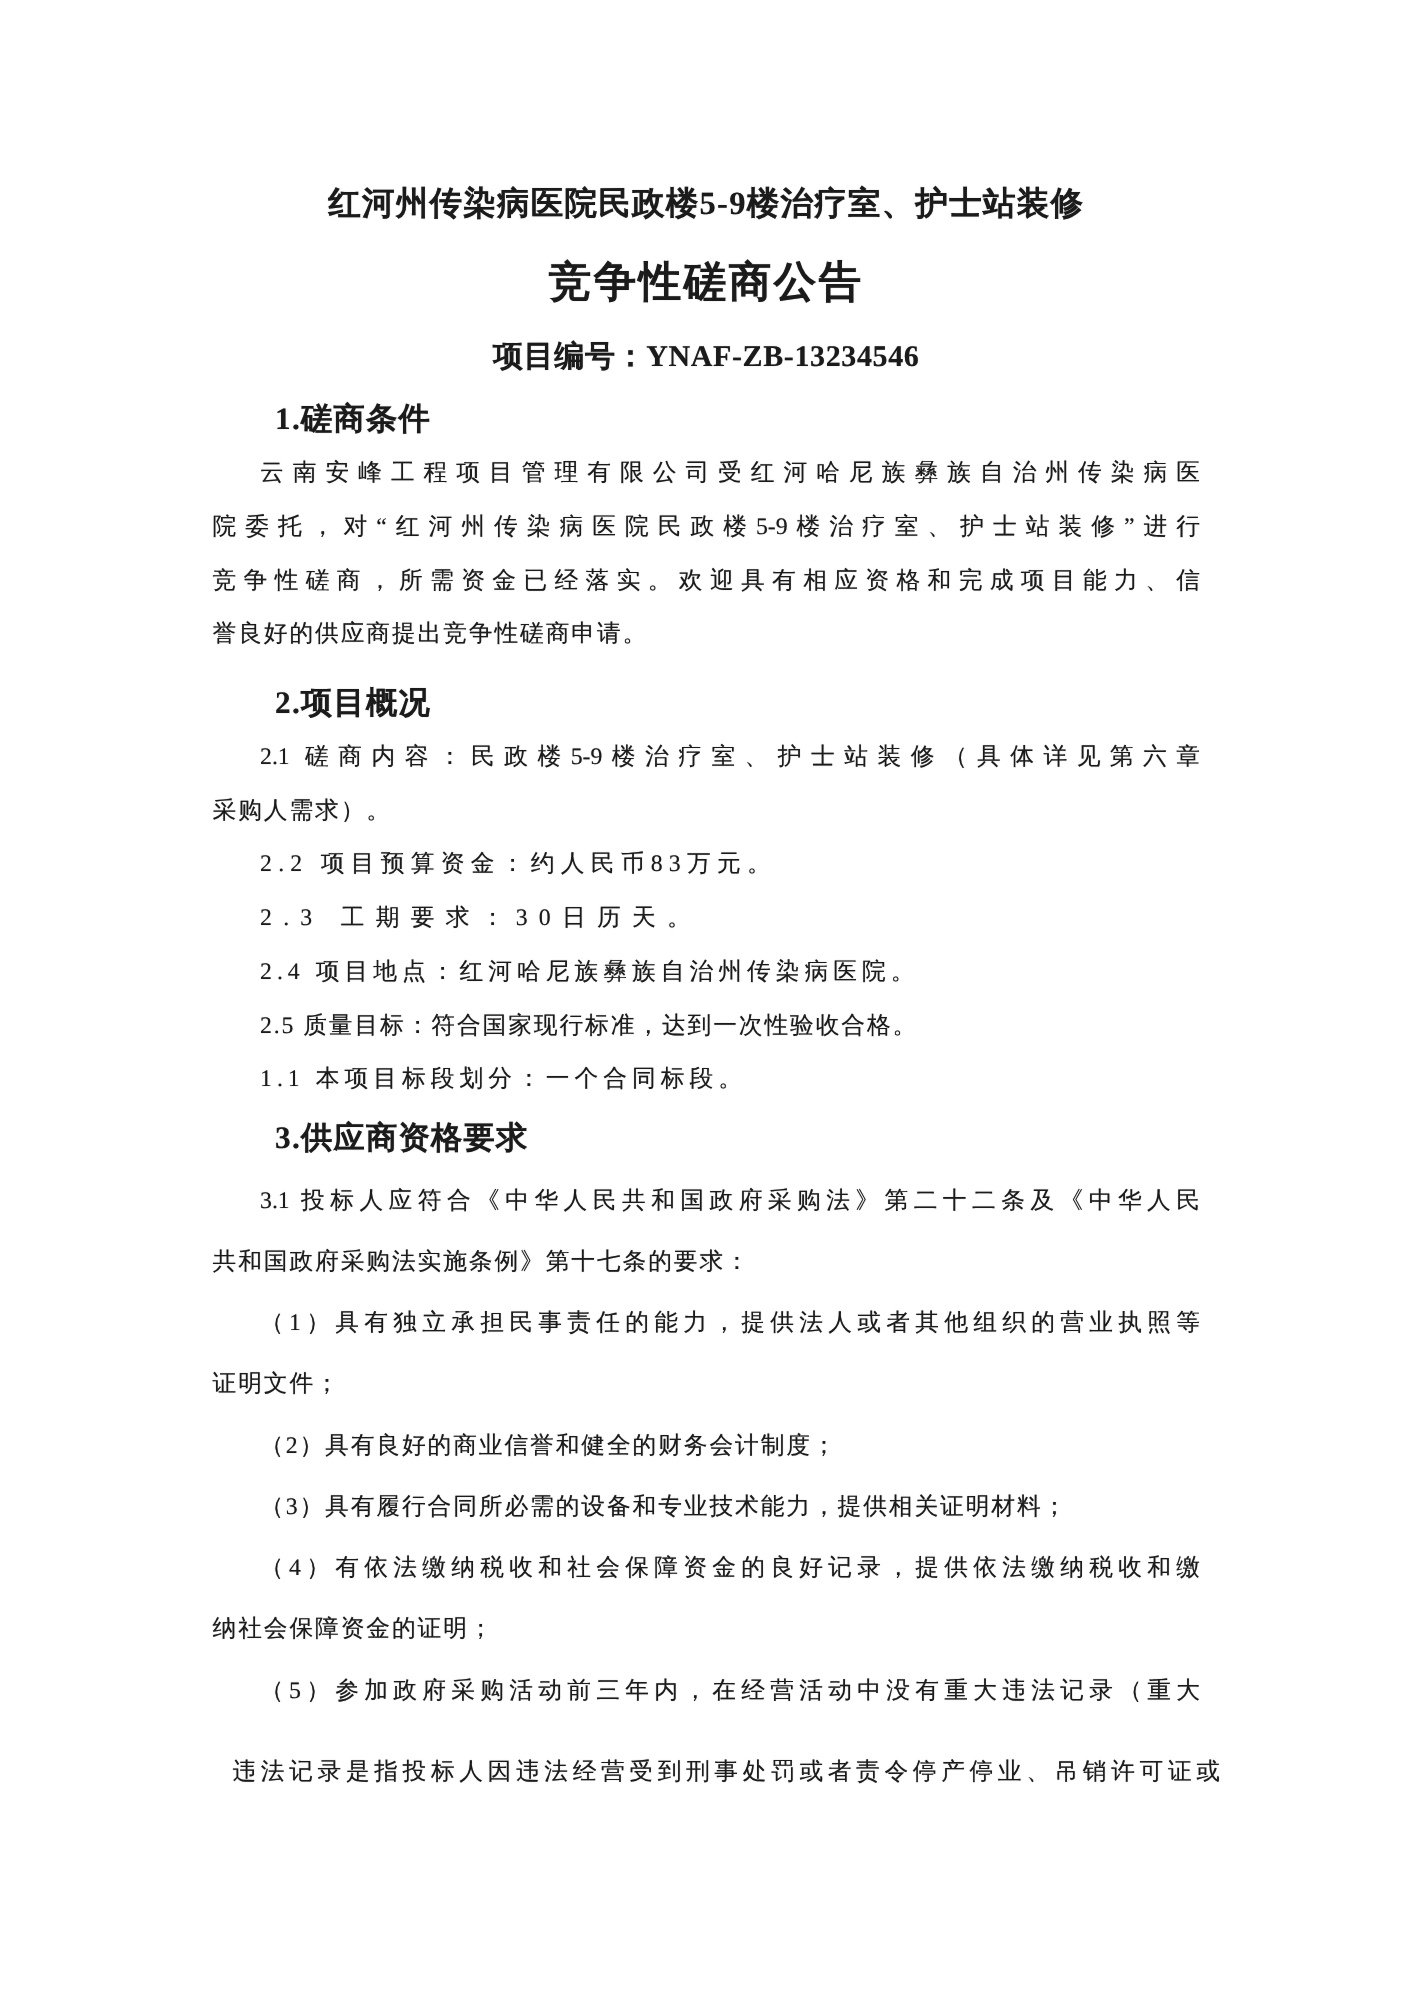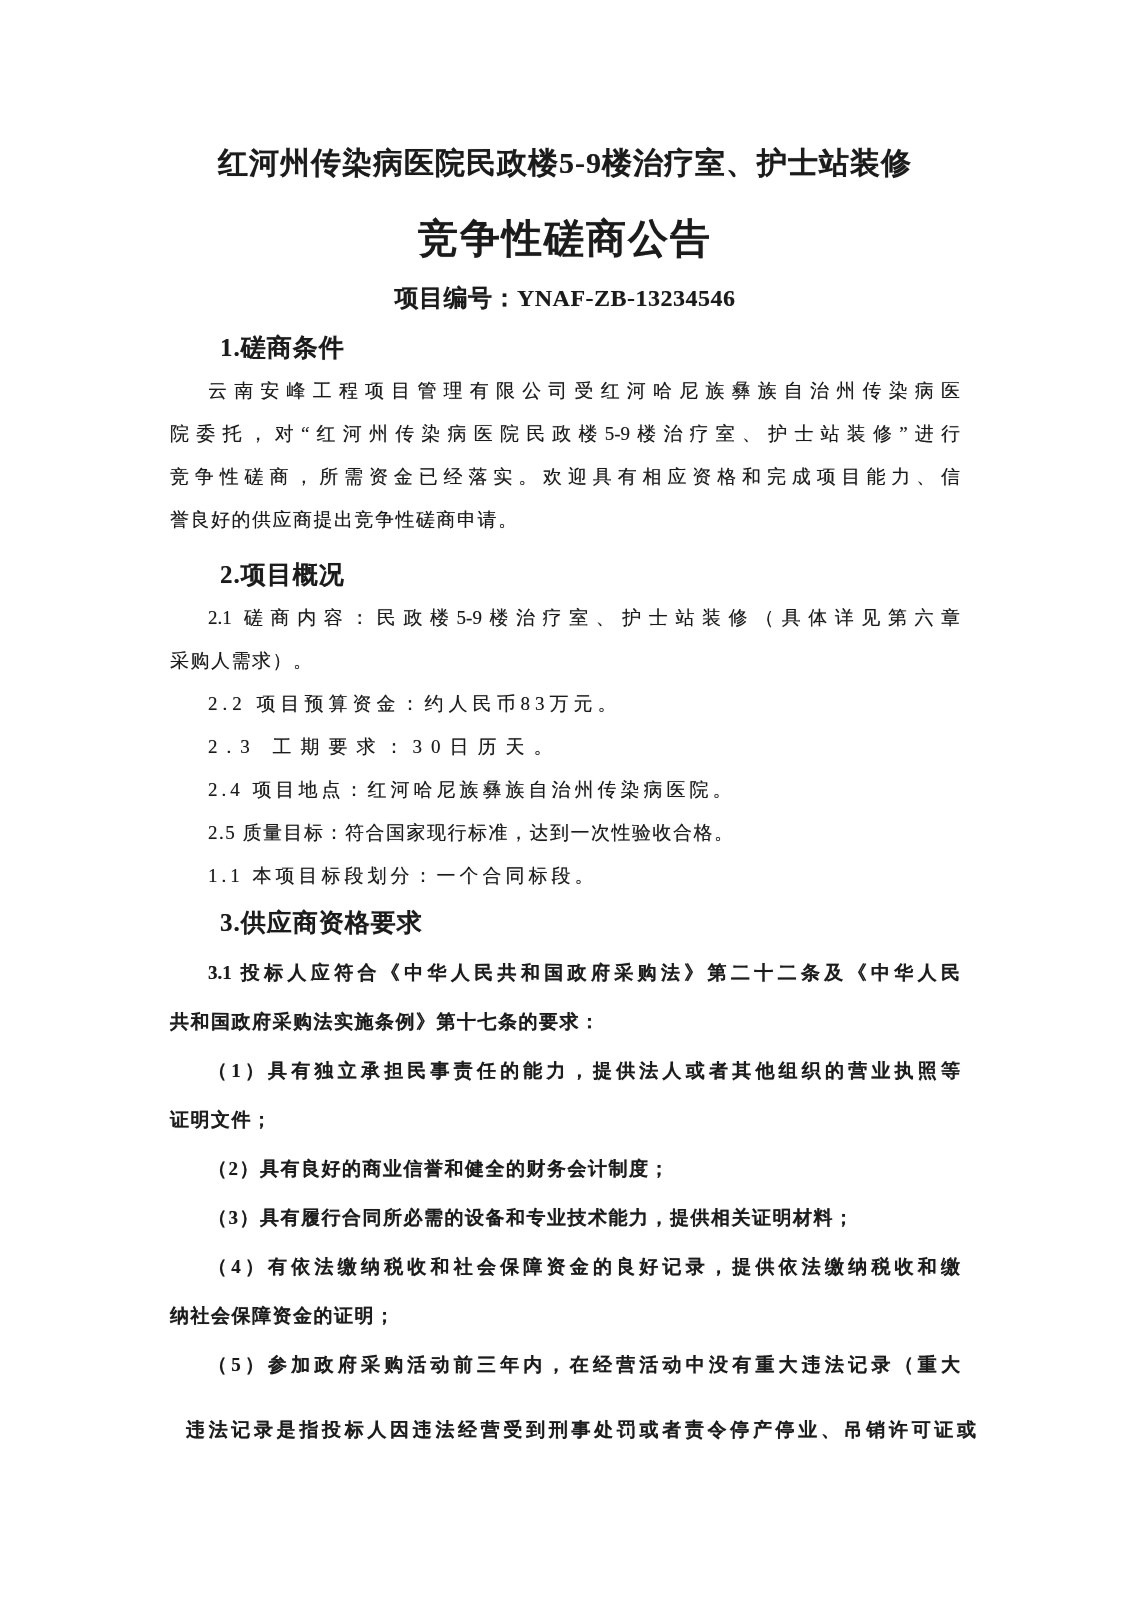--- a/index.html
+++ b/index.html
@@ -17,48 +17,48 @@
     color: #1b1b1b;
     text-shadow: 0 0 0.7px rgba(20,20,20,0.55); 
   }
   .content {
     margin-left: 170px;
     width: 790px;
   }
   
   .t1 {
     padding-top: 138px;
-    font-size: 30px;
+    font-size: 26px;
     line-height: 50px;
     font-weight: bold;
     text-align: center;
     letter-spacing: 1px;
     white-space: nowrap;
   }
   .t2 {
-    margin-top: 28px;
-    font-size: 40px;
+    margin-top: 16px;
+    font-size: 34px;
     line-height: 46px;
     font-weight: bold;
     text-align: center;
     letter-spacing: 2px;
   }
   .projno {
     margin-top: 16px;
     height: 40px;
     line-height: 40px;
     font-size: 24px;
     font-weight: bold;
     text-align: center;
     letter-spacing: 0.5px;
   }
   
   .ga { margin-top: 8px; }
   .ga .ln { height: 43px; line-height: 43px; }
-  .gb .ln { height: 49px; line-height: 49px; font-weight: bold; }
+  .gb .ln { height: 49px; line-height: 49px; }
   .ln {
     font-size: 19px;
     width: 790px;
     white-space: nowrap;
   }
   .ln.heading {
     font-weight: bold;
     font-size: 25px;
     text-indent: 2em;
     letter-spacing: 1px;

